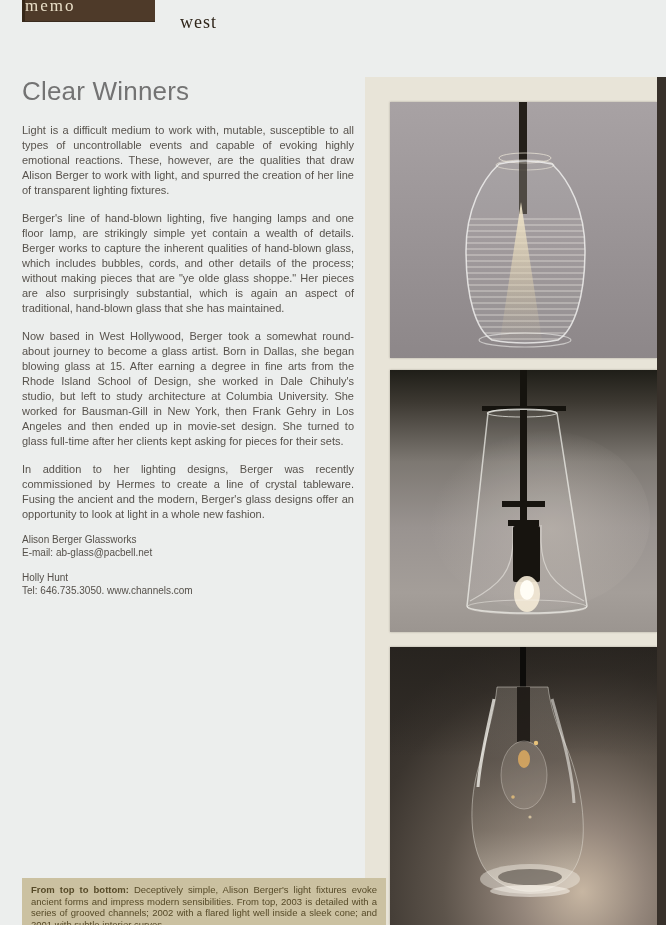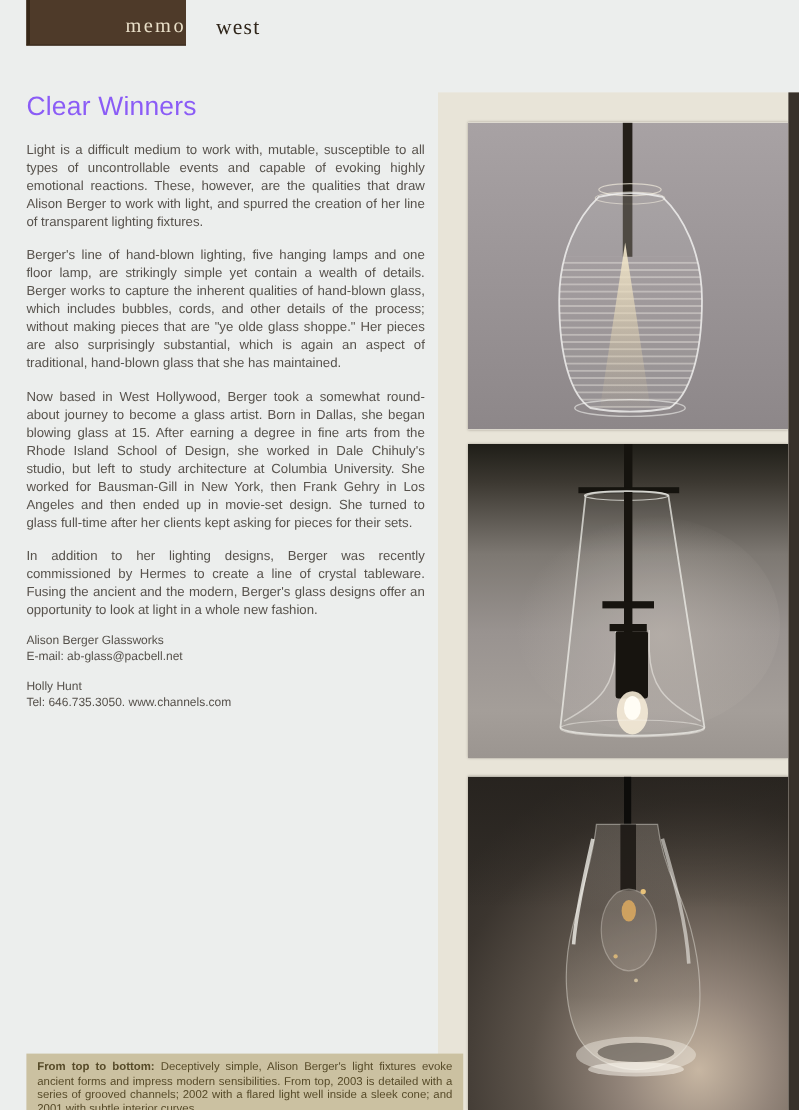--- a/index.html
+++ b/index.html
@@ -2,36 +2,36 @@
 <html><head>
 <meta charset="utf-8">
 <style>
   html,body{margin:0;padding:0;}
   .page{
     position:relative;width:666px;height:925px;background:#eceeed;
     font-family:"Liberation Sans",sans-serif;overflow:hidden;
   }
   
   .memo-tab{
-    position:absolute;left:22px;top:0;width:133px;height:38px;
+    position:absolute;left:22px;top:0;width:133px;height:22px;
     background:#4e3a29;border-left:3px solid #362718;border-bottom:1px solid #3a2b1e;
-    box-sizing:border-box;display:flex;align-items:flex-end;justify-content:flex-end;
+    box-sizing:border-box;display:flex;align-items:flex-end;justify-content:flex-start;
     padding-bottom:5px;
   }
   .memo-tab .memo-word{
     font-family:"Liberation Serif",serif;font-size:17px;letter-spacing:2px;color:#e9dfc8;
   }
   .west-word{
     position:absolute;left:180px;top:12px;font-family:"Liberation Serif",serif;
     font-size:18px;color:#30261b;letter-spacing:1px;
   }
   
   .article{position:absolute;left:22px;top:76px;width:332px;color:#57524c;}
   .article h1{
-    margin:0 0 16px;font-size:22px;font-weight:500;color:#8b5cf6;letter-spacing:.2px;
+    margin:0 0 16px;font-size:26px;font-weight:500;color:#737373;letter-spacing:.2px;
   }
   .article p.body{margin:13px 0 12px;font-size:11px;line-height:15px;text-align:justify;}
   .contact{font-size:10px;line-height:12.5px;color:#55504a;}
   .contact .block{margin-bottom:13px;}
   .contact .line{display:block;}
   
   .caption{
     position:absolute;left:22px;top:878px;width:364px;box-sizing:border-box;
     background:#cbc1a1;color:#564a28;font-size:9.5px;line-height:11.5px;
     padding:6px 9px 8px;z-index:3;text-align:justify;

